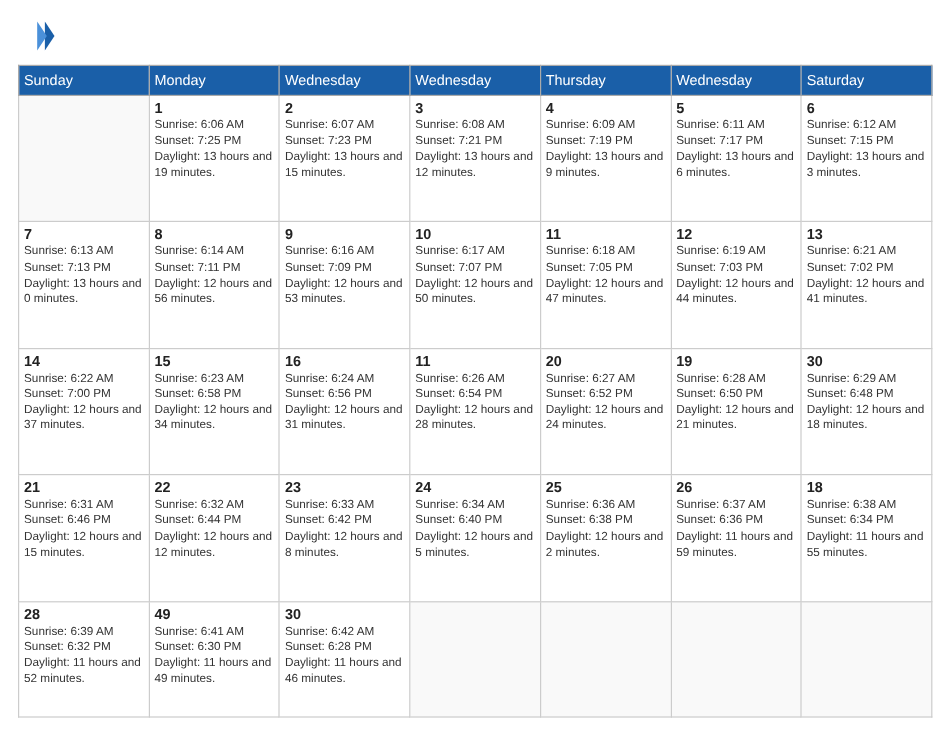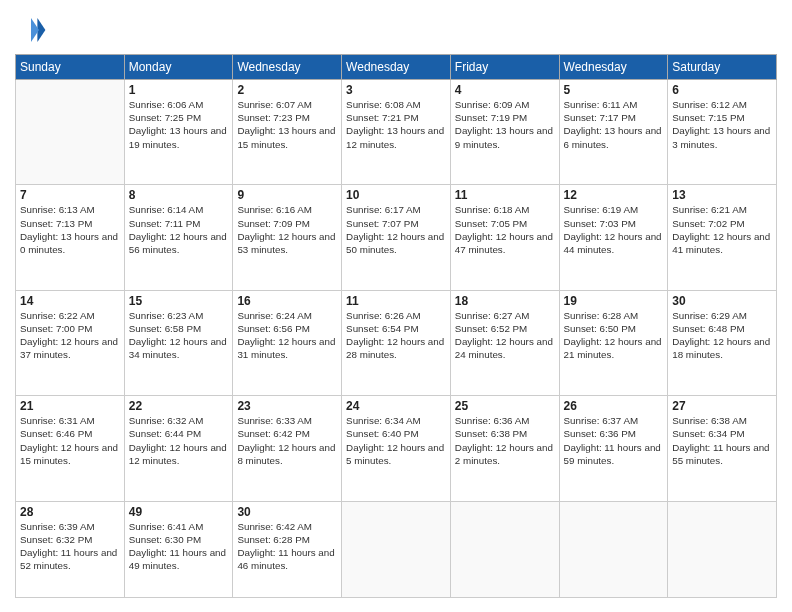--- a/index.html
+++ b/index.html
@@ -116,21 +116,21 @@
     </div>
   </div>
 
   <table class="calendar">
     <thead>
       <tr>
       <th>Sunday</th>
           <th>Monday</th>
           <th>Wednesday</th>
           <th>Wednesday</th>
-          <th>Friday</th>
+          <th>Thursday</th>
           <th>Wednesday</th>
           <th>Saturday</th>
         </tr>
     </thead>
     <tbody id="calendar-body">
     <tr>
           <td class="empty-cell"></td>
           <td>
             <span class="day-number">1</span>
             <div class="day-info">Sunrise: 6:06 AM<br>Sunset: 7:25 PM<br>Daylight: 13 hours and 19 minutes.</div>
@@ -197,21 +197,21 @@
           </td>
           <td>
             <span class="day-number">16</span>
             <div class="day-info">Sunrise: 6:24 AM<br>Sunset: 6:56 PM<br>Daylight: 12 hours and 31 minutes.</div>
           </td>
           <td>
             <span class="day-number">11</span>
             <div class="day-info">Sunrise: 6:26 AM<br>Sunset: 6:54 PM<br>Daylight: 12 hours and 28 minutes.</div>
           </td>
           <td>
-            <span class="day-number">18</span>
+            <span class="day-number">20</span>
             <div class="day-info">Sunrise: 6:27 AM<br>Sunset: 6:52 PM<br>Daylight: 12 hours and 24 minutes.</div>
           </td>
           <td>
             <span class="day-number">19</span>
             <div class="day-info">Sunrise: 6:28 AM<br>Sunset: 6:50 PM<br>Daylight: 12 hours and 21 minutes.</div>
           </td>
           <td>
             <span class="day-number">30</span>
             <div class="day-info">Sunrise: 6:29 AM<br>Sunset: 6:48 PM<br>Daylight: 12 hours and 18 minutes.</div>
           </td>
@@ -235,21 +235,21 @@
           </td>
           <td>
             <span class="day-number">25</span>
             <div class="day-info">Sunrise: 6:36 AM<br>Sunset: 6:38 PM<br>Daylight: 12 hours and 2 minutes.</div>
           </td>
           <td>
             <span class="day-number">26</span>
             <div class="day-info">Sunrise: 6:37 AM<br>Sunset: 6:36 PM<br>Daylight: 11 hours and 59 minutes.</div>
           </td>
           <td>
-            <span class="day-number">27</span>
+            <span class="day-number">18</span>
             <div class="day-info">Sunrise: 6:38 AM<br>Sunset: 6:34 PM<br>Daylight: 11 hours and 55 minutes.</div>
           </td>
         </tr>
         <tr class="last-row">
           <td>
             <span class="day-number">28</span>
             <div class="day-info">Sunrise: 6:39 AM<br>Sunset: 6:32 PM<br>Daylight: 11 hours and 52 minutes.</div>
           </td>
           <td>
             <span class="day-number">49</span>

